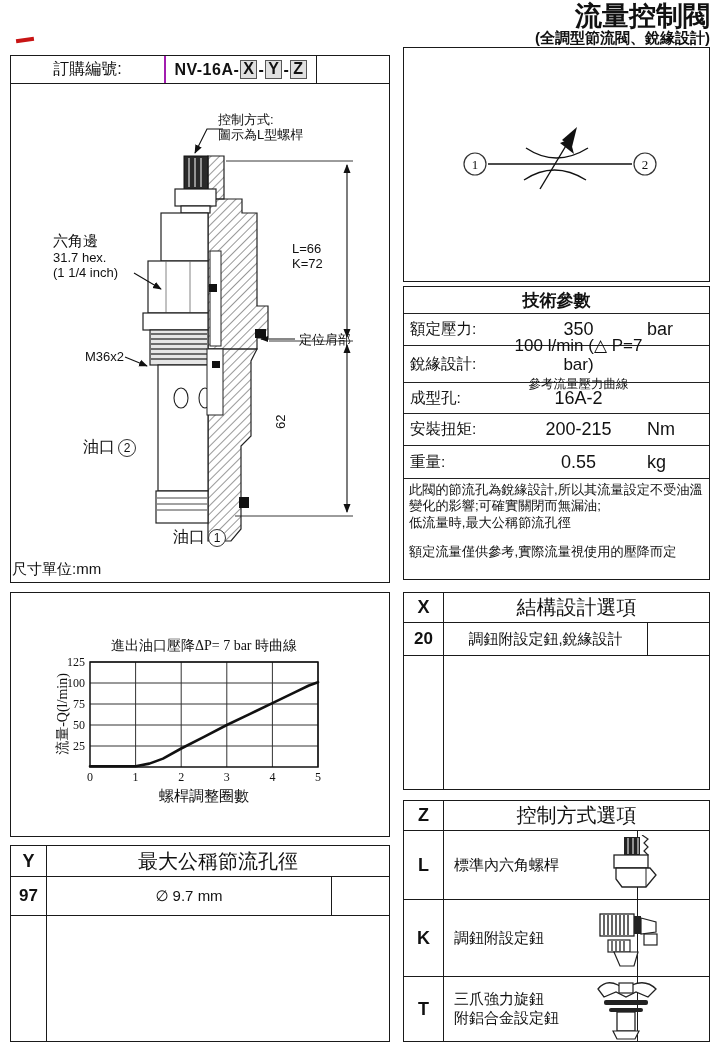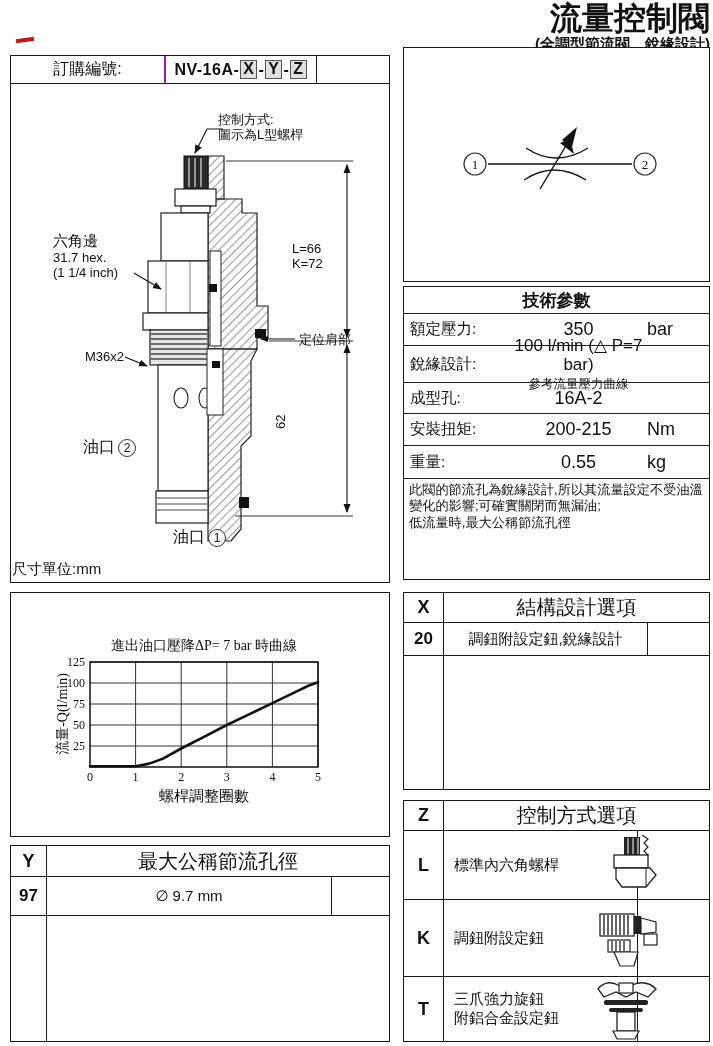--- a/index.html
+++ b/index.html
@@ -3,21 +3,21 @@
 <meta charset="utf-8">
 <style>
   html,body{margin:0;padding:0;background:#fff;}
   .page{position:relative;width:713px;height:1046px;background:#fff;overflow:hidden;
         font-family:"Liberation Sans","DejaVu Sans",sans-serif;color:#111;}
   .abs{position:absolute;}
   .box{position:absolute;border:1.5px solid #1a1a1a;background:#fff;box-sizing:border-box;}
   .pre{white-space:pre-line;}
   
   .doc-title{position:absolute;top:2px;right:3px;text-align:right;line-height:1.05;}
-  .doc-title .t1{font-size:32px;font-weight:bold;}
+  .doc-title .t1{font-size:27px;font-weight:bold;}
   .doc-title .t2{font-size:15px;font-weight:bold;}
   .red-dash{position:absolute;left:16px;top:38px;width:18px;height:4px;background:#c81414;transform:rotate(-8deg);}
   
   .order-row{position:absolute;left:0;top:0;width:100%;height:28px;border-bottom:1.5px solid #1a1a1a;display:flex;box-sizing:border-box;}
   .order-cell1{width:153px;border-right:2px solid #a21caf;display:flex;align-items:center;justify-content:center;font-size:16px;}
   .order-cell2{width:150px;border-right:1px solid #1a1a1a;display:flex;align-items:center;justify-content:center;font-size:16px;font-weight:bold;letter-spacing:.5px;}
   .order-cell3{flex:1;}
   .code-box{display:inline-block;border:1px solid #555;background:#e0e0e0;padding:0 2px;margin:0 1px;line-height:1.05;}
   
   .dlabel{position:absolute;font-size:13px;line-height:1.18;}
@@ -202,20 +202,21 @@
     </div>
     <div class="trow" style="height:33px;">
       <span class="lab">重量:</span>
       <span class="val">0.55</span>
       <span class="unit">kg</span>
     </div>
     <div class="tech-note">
       <div class="pre">此閥的節流孔為銳緣設計,所以其流量設定不受油溫變化的影響;可確實關閉而無漏油;
 低流量時,最大公稱節流孔徑</div>
       <div style="height:13px;"></div>
+      <div>額定流量僅供參考,實際流量視使用的壓降而定</div>
     </div>
   </div>
 
   <div class="box chart-box" style="left:10px;top:592px;width:380px;height:245px;">
     <div class="chart-title">進出油口壓降ΔP= 7 bar 時曲線</div>
     <svg id="chart-plot" class="abs" style="left:0;top:0;" width="377" height="242" viewBox="0 0 377 242">
         <text x="79" y="188" text-anchor="middle" font-size="12" fill="#111">0</text>
         <line x1="124.6" y1="69" x2="124.6" y2="174" stroke="#333" stroke-width="1"></line>
         <text x="124.6" y="188" text-anchor="middle" font-size="12" fill="#111">1</text>
         <line x1="170.2" y1="69" x2="170.2" y2="174" stroke="#333" stroke-width="1"></line>

